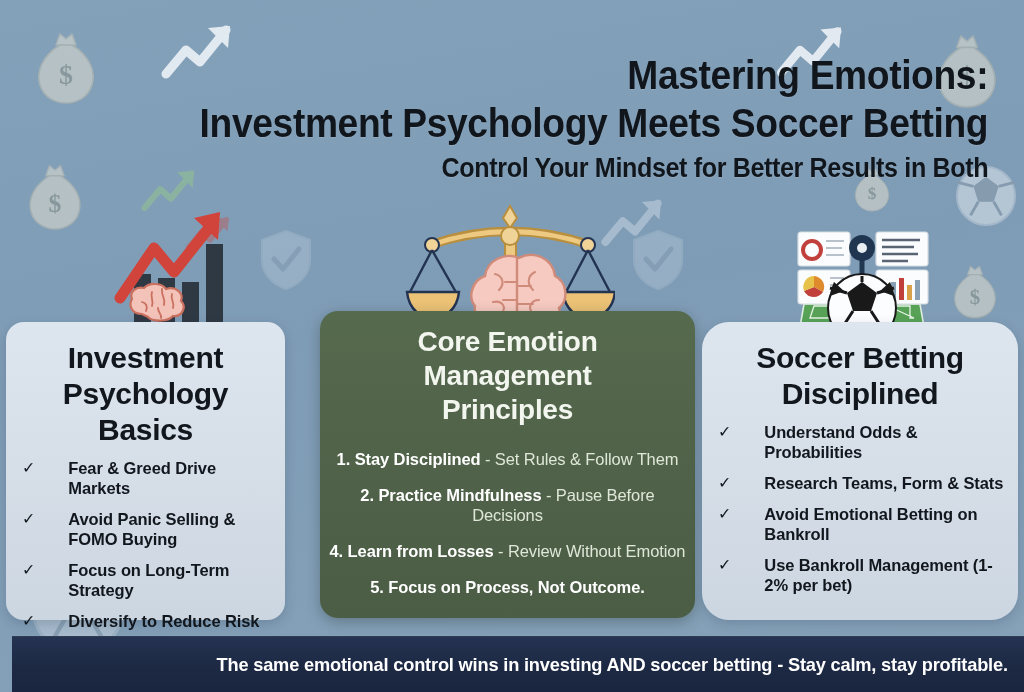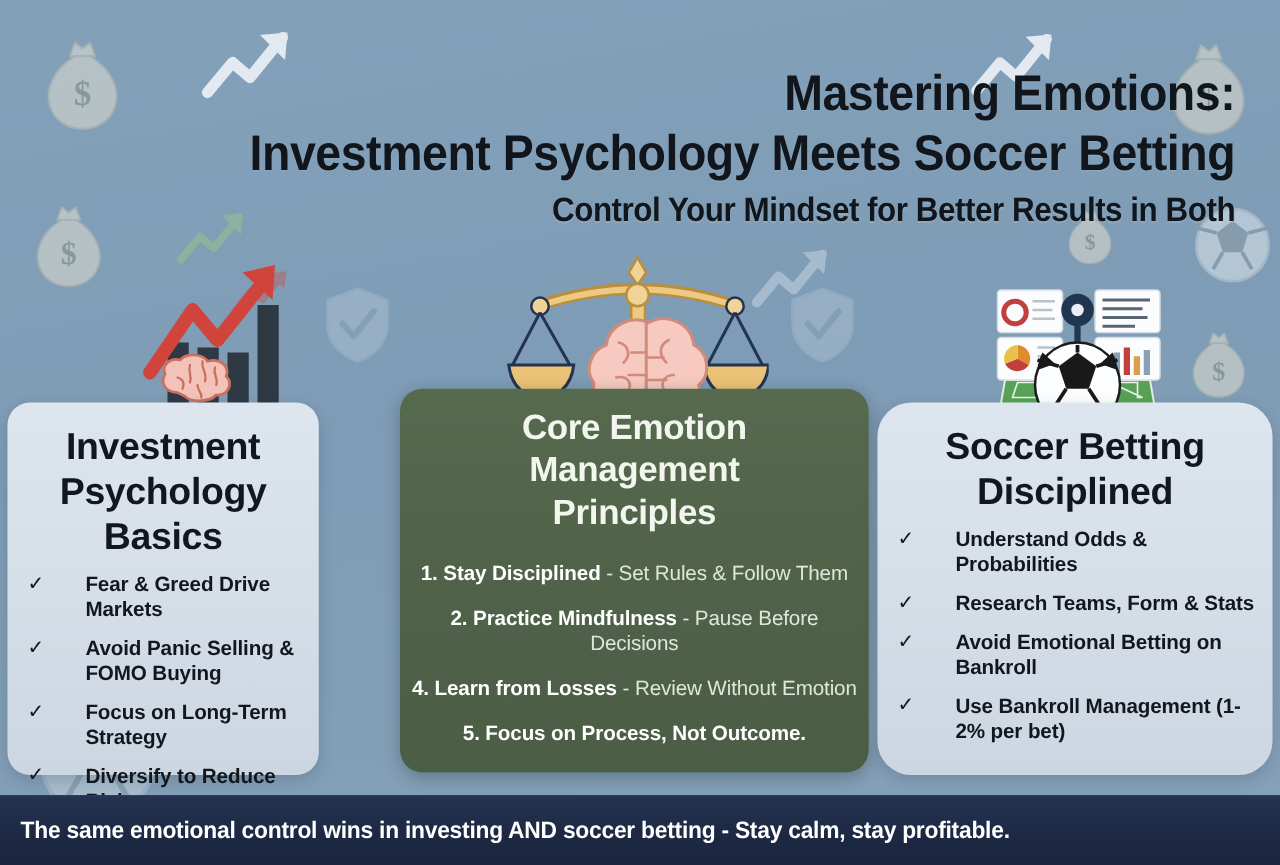--- a/index.html
+++ b/index.html
@@ -42,21 +42,21 @@
   
   .card{position:absolute;border-radius:18px;box-sizing:border-box;}
   .card-light{
     background:linear-gradient(180deg,#dde5ee 0%,#d5dde7 55%,#ccd6e1 100%);
     box-shadow:0 4px 12px rgba(20,35,55,.18);
   }
   .card-green{
     background:linear-gradient(180deg,#566a4e 0%,#4f6148 60%,#4b5d45 100%);
     box-shadow:0 4px 14px rgba(15,25,15,.28);
   }
-  #card-left{left:6px;top:322px;width:249px;height:298px;}
+  #card-left{left:6px;top:322px;width:279px;height:298px;}
   #card-mid{left:320px;top:311px;width:375px;height:307px;}
   #card-right{left:702px;top:322px;width:316px;height:298px;border-radius:27px;}
 
   .card-h{
     text-align:center;font-weight:700;
     font-family:"Liberation Sans Narrow","Liberation Sans",sans-serif;
     letter-spacing:-.3px;
   }
   .card-light .card-h{color:#11171d;font-size:30px;line-height:36px;padding:18px 10px 6px;}
   .card-green .card-h{color:#f2f6ef;font-size:28px;line-height:34px;padding:14px 24px 4px;}
@@ -75,23 +75,23 @@
   ol.nums li{
     text-align:center;color:#e9efe4;font-size:16.5px;line-height:20px;
     font-family:"Liberation Sans Narrow","Liberation Sans",sans-serif;
     margin-bottom:10px;letter-spacing:-.1px;margin-top:16px;
   }
   ol.nums li b{font-weight:700;color:#ffffff;}
   ol.nums li span.d{font-weight:400;color:#dfe7d8;}
 
   
   #footer{
-    position:absolute;left:0;right:0;top:636px;height:56px;
+    position:absolute;left:12px;right:0;top:636px;height:56px;
     background:linear-gradient(180deg,#243352 0%,#1d2943 55%,#1a2540 100%);
-    display:flex;align-items:center;justify-content:flex-start;
+    display:flex;align-items:center;justify-content:flex-end;
     border-top:1px solid rgba(255,255,255,.10);
   }
   #footer .ftxt{
     color:#ffffff;font-weight:700;font-size:19px;letter-spacing:-.2px;
     font-family:"Liberation Sans Narrow","Liberation Sans",sans-serif;
     transform:scaleX(.96);
   }
 </style>
 </head>
 <body>

